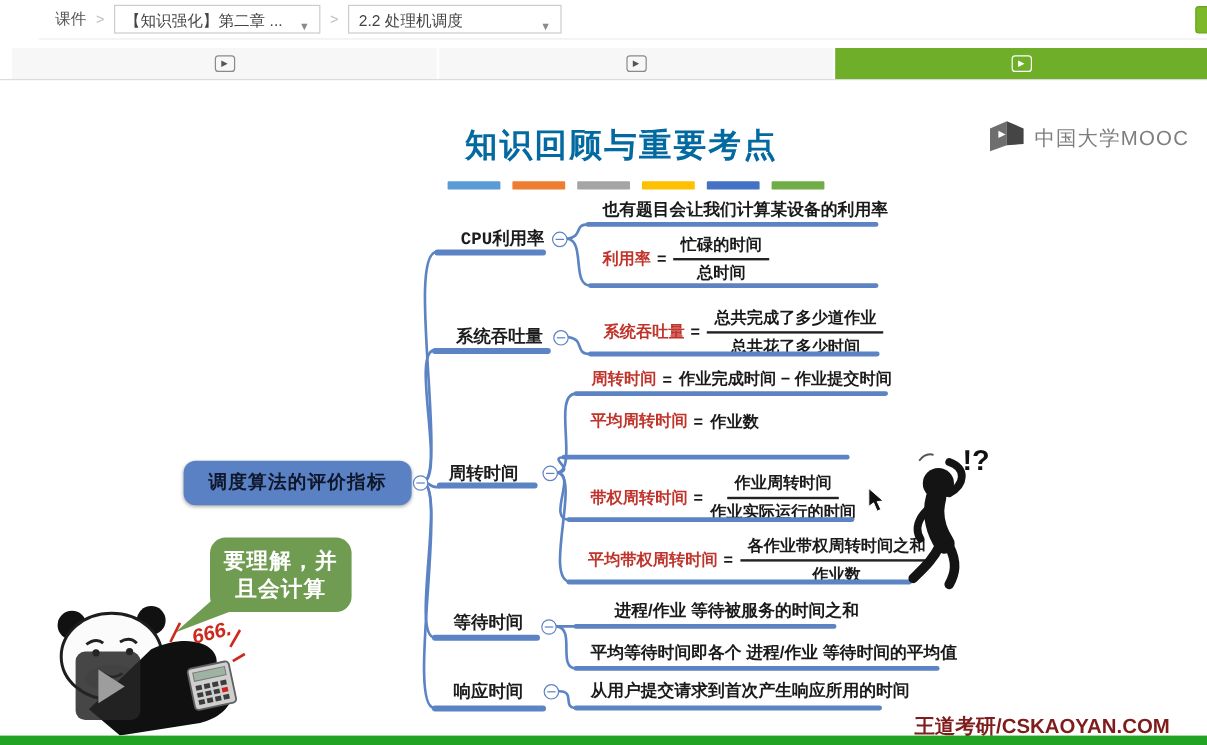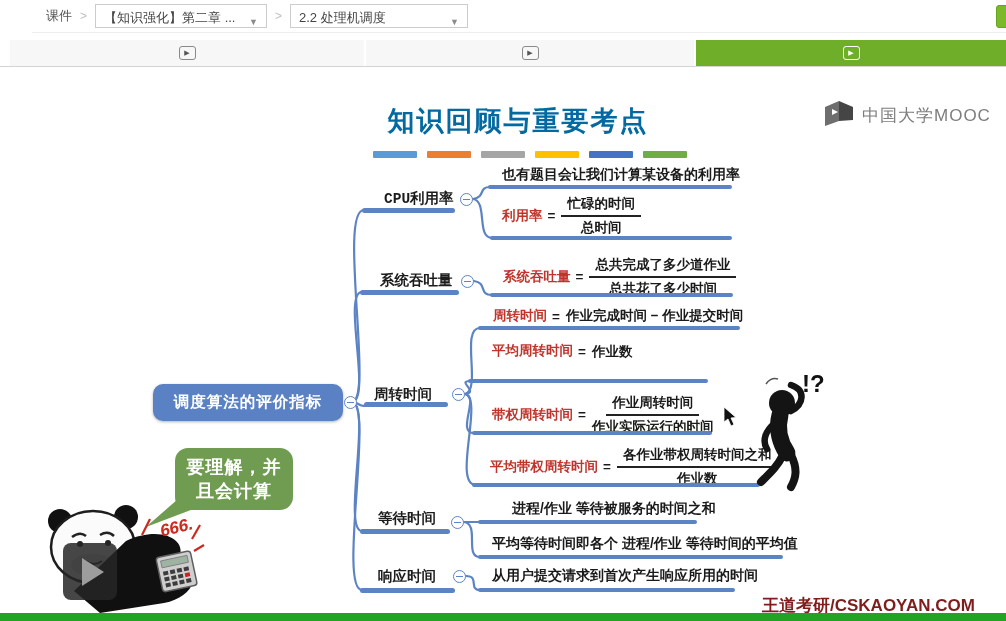--- a/index.html
+++ b/index.html
@@ -34,21 +34,21 @@
   .slide-title{position:absolute;left:358px;top:36px;width:320px;text-align:center;
                font-size:27px;font-weight:bold;color:#0369a1;letter-spacing:2px;}
   .accent-bars{position:absolute;left:373px;top:84px;display:flex;gap:10px;}
   .accent-bars span{width:44px;height:7px;border-radius:1px;display:block;}
   .logo{position:absolute;left:824px;top:33px;display:flex;align-items:flex-end;gap:6px;}
   .logo-text{font-size:17px;color:#7d7d7d;letter-spacing:1px;}
   .watermark{position:absolute;left:762px;top:527px;font-size:17px;font-weight:bold;color:#7f1d1d;}
   
   .connectors{position:absolute;left:0;top:0;pointer-events:none;}
   .root{position:absolute;left:153px;top:317px;width:190px;height:37px;background:#5a81c4;
-        border-radius:10px;color:#ffffff;font-weight:bold;font-size:15.5px;display:flex;
+        border-radius:10px;color:#0f172a;font-weight:bold;font-size:15.5px;display:flex;
         align-items:center;justify-content:center;box-shadow:0 1px 3px rgba(0,0,0,.3);letter-spacing:1px;}
   .tlabel{position:absolute;font-size:14.5px;font-weight:bold;color:#1c1c1c;white-space:nowrap;}
   .tbar{position:absolute;height:5px;background:#5c83c3;border-radius:3px;}
   .sbar{position:absolute;height:4px;background:#5c83c3;border-radius:2px;}
   .minus{position:absolute;width:13px;height:13px;border:1.6px solid #5c83c3;border-radius:50%;
          background:#fff;cursor:pointer;}
   .minus::after{content:"";position:absolute;left:2px;right:2px;top:50%;height:1.6px;
                 margin-top:-1px;background:#5c83c3;}
   .frow{position:absolute;display:flex;align-items:center;font-weight:bold;font-size:13.5px;
         color:#1a1a1a;white-space:nowrap;}

